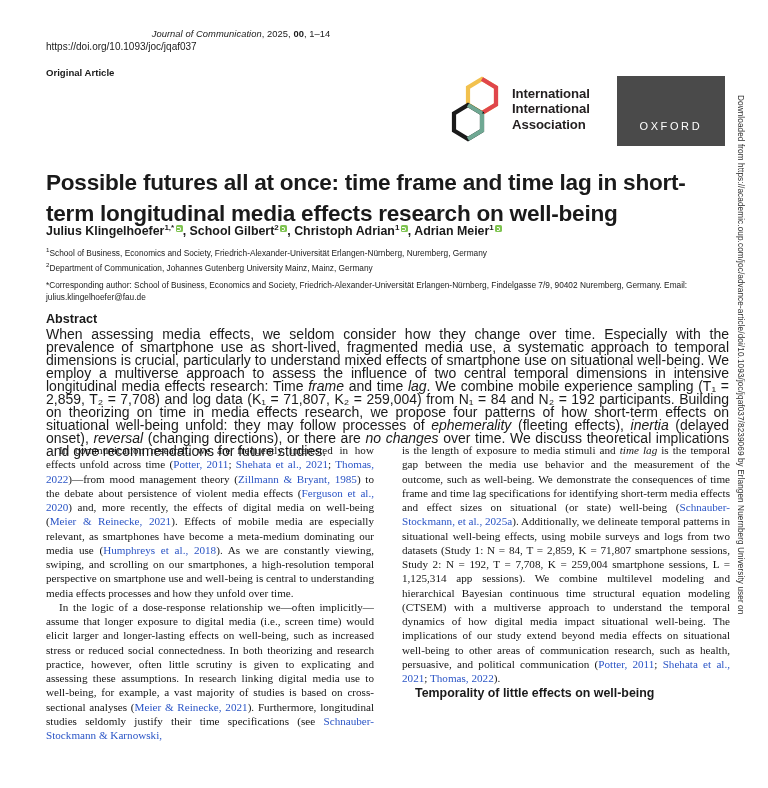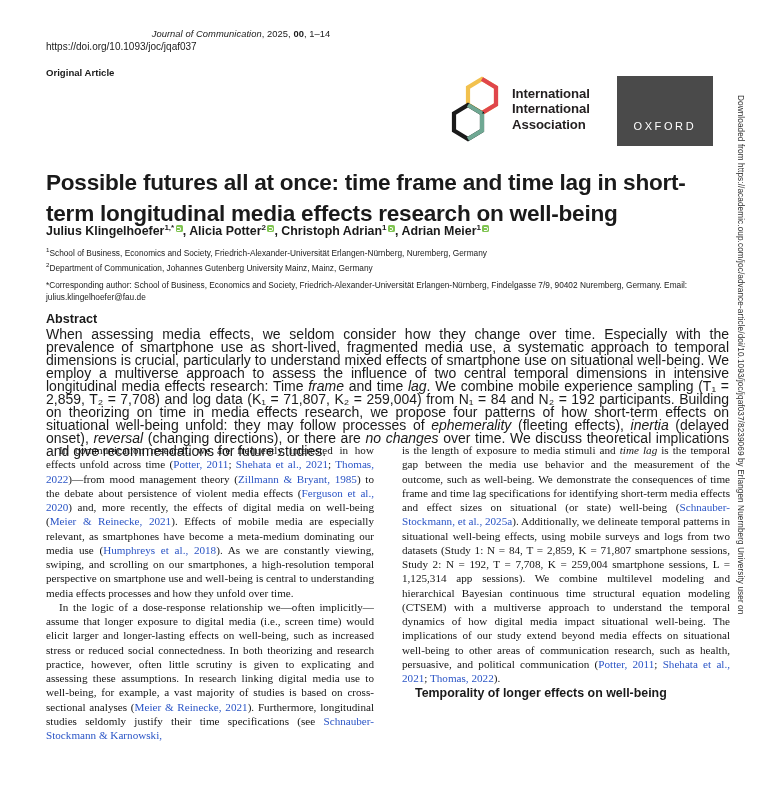--- a/index.html
+++ b/index.html
@@ -71,21 +71,21 @@
   }
   .ica-text {
     font-size: 13.2px;
     font-weight: bold;
     line-height: 15.2px;
     color: #231f20;
     margin-left: 8px;
     letter-spacing: -0.1px;
   }
   .oup-box {
-    width: 96px;
+    width: 108px;
     height: 70px;
     background: #4a4a4a;
     margin-left: 27px;
     position: relative;
     margin-top: 46px;
   }
   .oup-box .oup-word {
     position: absolute;
     left: 0; right: 0;
     bottom: 14px;
@@ -260,21 +260,21 @@
       </div>
     </div>
     <div class="oup-box">
       <div class="oup-word">OXFORD</div>
     </div>
   </div>
 
   <h1 class="title">Possible futures all at once: time frame and time lag in short-term longitudinal media effects research on well-being</h1>
 
   <div class="authors">
-    <span><span>Julius Klingelhoefer</span><sup>1,*</sup><span class="orcid"></span></span><span>, </span><span><span>Alicia Potter</span><sup>2</sup><span class="orcid"></span></span><span>, </span><span><span>Christoph Adrian</span><sup>1</sup><span class="orcid"></span></span><span>, </span><span><span>Adrian Meier</span><sup>1</sup><span class="orcid"></span></span>
+    <span><span>Julius Klingelhoefer</span><sup>1,*</sup><span class="orcid"></span></span><span>, </span><span><span>School Gilbert</span><sup>2</sup><span class="orcid"></span></span><span>, </span><span><span>Christoph Adrian</span><sup>1</sup><span class="orcid"></span></span><span>, </span><span><span>Adrian Meier</span><sup>1</sup><span class="orcid"></span></span>
   </div>
 
   <div class="affiliations">
     <div><sup>1</sup><span>School of Business, Economics and Society, Friedrich-Alexander-Universität Erlangen-Nürnberg, Nuremberg, Germany</span></div>
     <div><sup>2</sup><span>Department of Communication, Johannes Gutenberg University Mainz, Mainz, Germany</span></div>
     <div class="corresp">*Corresponding author: School of Business, Economics and Society, Friedrich-Alexander-Universität Erlangen-Nürnberg, Findelgasse 7/9, 90402 Nuremberg, Germany. Email: julius.klingelhoefer@fau.de</div>
   </div>
 
   <div class="abstract-wrap">
     <div class="abstract-head">Abstract</div>
@@ -283,20 +283,20 @@
 
   <div class="cols">
 
     <div class="col">
       <p><span>In communication research, we are frequently interested in how effects unfold across time (</span><span class="cite">Potter, 2011</span><span>; </span><span class="cite">Shehata et al., 2021</span><span>; </span><span class="cite">Thomas, 2022</span><span>)—from mood management theory (</span><span class="cite">Zillmann &amp; Bryant, 1985</span><span>) to the debate about persistence of violent media effects (</span><span class="cite">Ferguson et al., 2020</span><span>) and, more recently, the effects of digital media on well-being (</span><span class="cite">Meier &amp; Reinecke, 2021</span><span>). Effects of mobile media are especially relevant, as smartphones have become a meta-medium dominating our media use (</span><span class="cite">Humphreys et al., 2018</span><span>). As we are constantly viewing, swiping, and scrolling on our smartphones, a high-resolution temporal perspective on smartphone use and well-being is central to understanding media effects processes and how they unfold over time.</span></p>
       <p><span>In the logic of a dose-response relationship we—often implicitly—assume that longer exposure to digital media (i.e., screen time) would elicit larger and longer-lasting effects on well-being, such as increased stress or reduced social connectedness. In both theorizing and research practice, however, often little scrutiny is given to explicating and assessing these assumptions. In research linking digital media use to well-being, for example, a vast majority of studies is based on cross-sectional analyses (</span><span class="cite">Meier &amp; Reinecke, 2021</span><span>). Furthermore, longitudinal studies seldomly justify their time specifications (see </span><span class="cite">Schnauber-Stockmann &amp; Karnowski,</span></p>
     </div>
 
     <div class="col">
       <p class="noindent"><span>is the length of exposure to media stimuli and </span><i>time lag</i><span> is the temporal gap between the media use behavior and the measurement of the outcome, such as well-being. We demonstrate the consequences of time frame and time lag specifications for identifying short-term media effects and effect sizes on situational (or state) well-being (</span><span class="cite">Schnauber-Stockmann, et al., 2025a</span><span>). Additionally, we delineate temporal patterns in situational well-being effects, using mobile surveys and logs from two datasets (Study 1: N = 84, T = 2,859, K = 71,807 smartphone sessions, Study 2: N = 192, T = 7,708, K = 259,004 smartphone sessions, L = 1,125,314 app sessions). We combine multilevel modeling and hierarchical Bayesian continuous time structural equation modeling (CTSEM) with a multiverse approach to understand the temporal dynamics of how digital media impact situational well-being. The implications of our study extend beyond media effects on situational well-being to other areas of communication research, such as health, persuasive, and political communication (</span><span class="cite">Potter, 2011</span><span>; </span><span class="cite">Shehata et al., 2021</span><span>; </span><span class="cite">Thomas, 2022</span><span>).</span></p>
-      <p class="section-head">Temporality of longer effects on well-being</p>
+      <p class="section-head">Temporality of little effects on well-being</p>
     </div>
 
   </div>
 
   <div class="dl-notice">Downloaded from https://academic.oup.com/joc/advance-article/doi/10.1093/joc/jqaf037/8239069 by Erlangen Nuernberg University user on</div>
 
 </div>
 
 </body></html>

